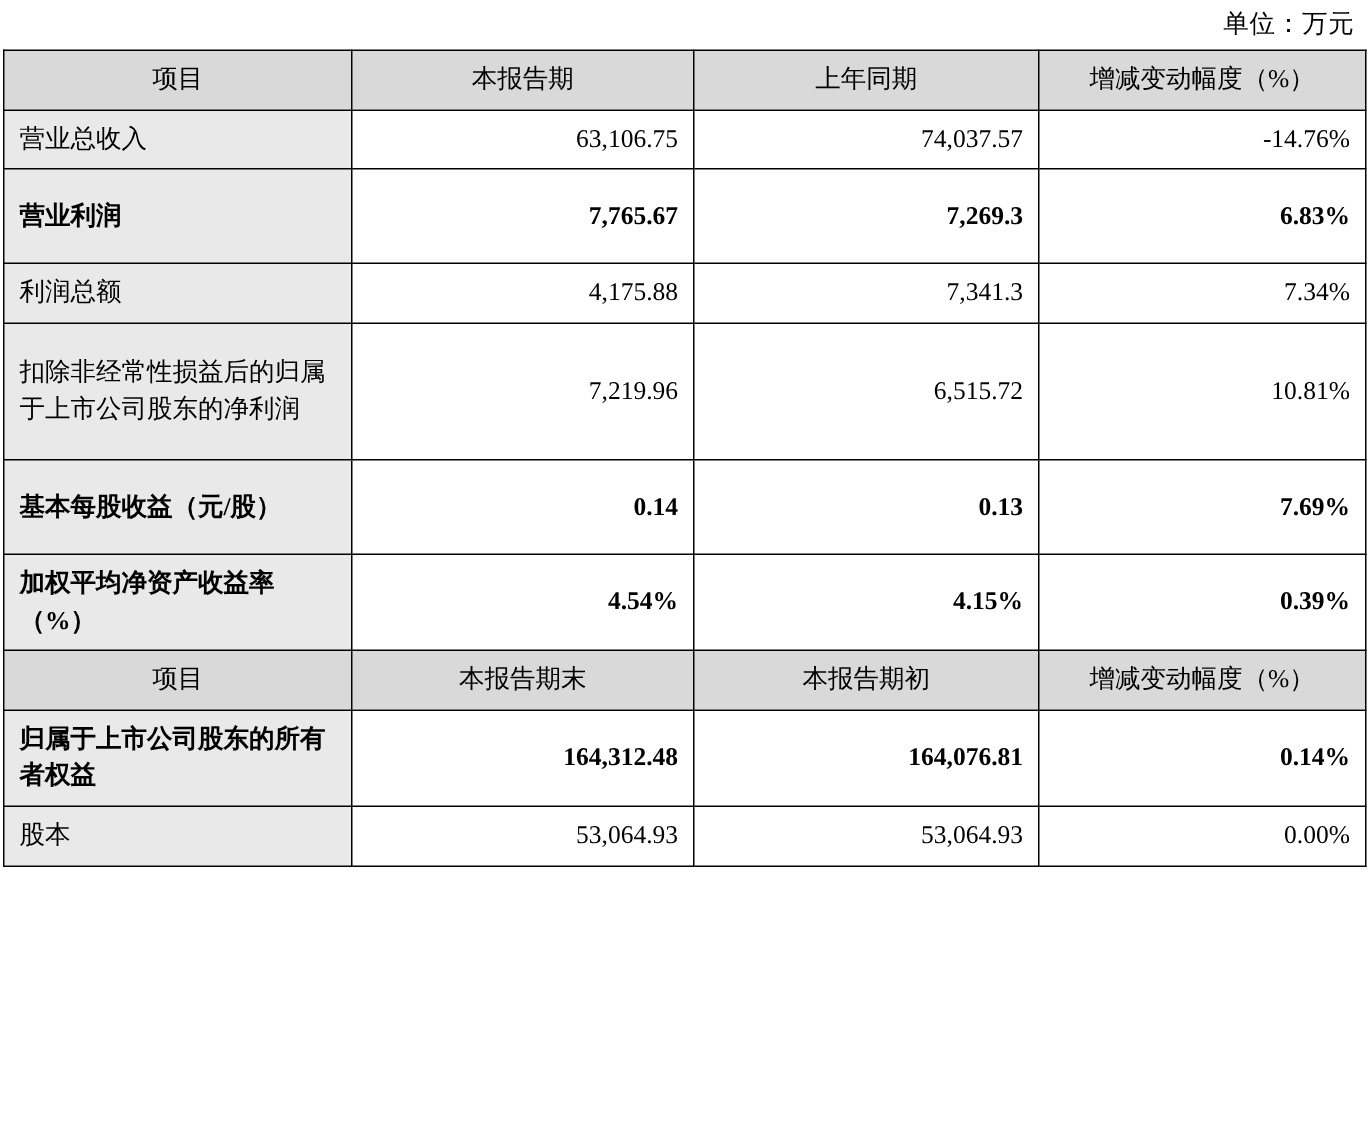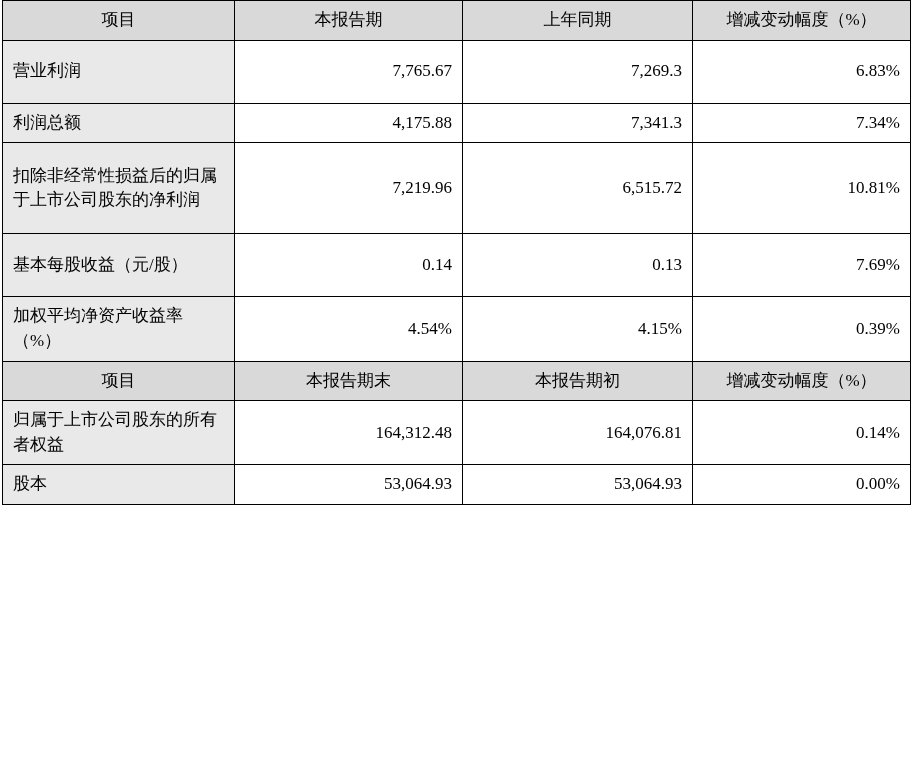--- a/index.html
+++ b/index.html
@@ -53,44 +53,51 @@
   }
   td.label {
     background: #e9e9e9;
     text-align: left;
   }
   td.num {
     text-align: right;
     background: #ffffff;
     font-family: "Liberation Serif", "DejaVu Serif", serif;
   }
-  .row-tall td { height: 48px; }
+  .row-tall td { height: 48px; font-weight: bold; }
   .row-xtall td { height: 76px; }
 </style>
 </head>
 <body>
 
 <div class="page">
 
+  <div class="unit-line">单位：万元</div>
 
   <table class="fin">
     <colgroup>
       <col class="c1">
         <col class="c2">
         <col class="c3">
         <col class="c4">
     </colgroup>
     <tbody>
       <tr>
         <td class="hdr">项目</td>
         <td class="hdr">本报告期</td>
         <td class="hdr">上年同期</td>
         <td class="hdr">增减变动幅度（%）</td>
       </tr>
 
+      <tr>
+        <td class="label">营业总收入</td>
+        <td class="num">63,106.75</td>
+        <td class="num">74,037.57</td>
+        <td class="num">-14.76%</td>
+      </tr>
 
       <tr class="row-tall">
         <td class="label">营业利润</td>
         <td class="num">7,765.67</td>
         <td class="num">7,269.3</td>
         <td class="num">6.83%</td>
       </tr>
 
       <tr>
         <td class="label">利润总额</td>

